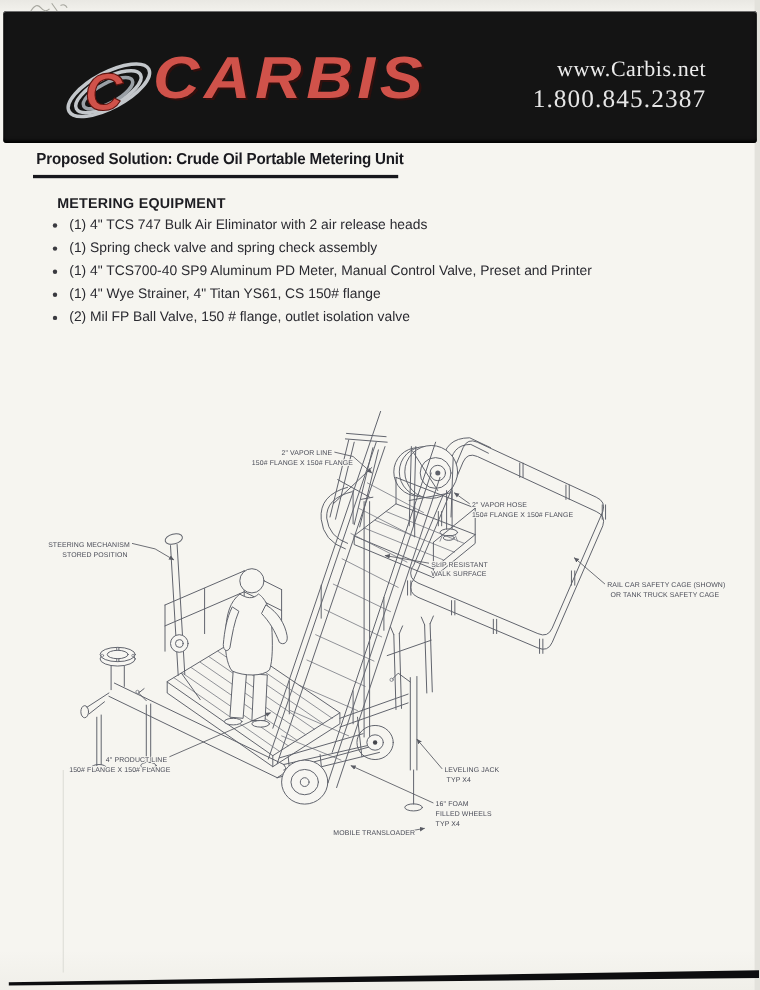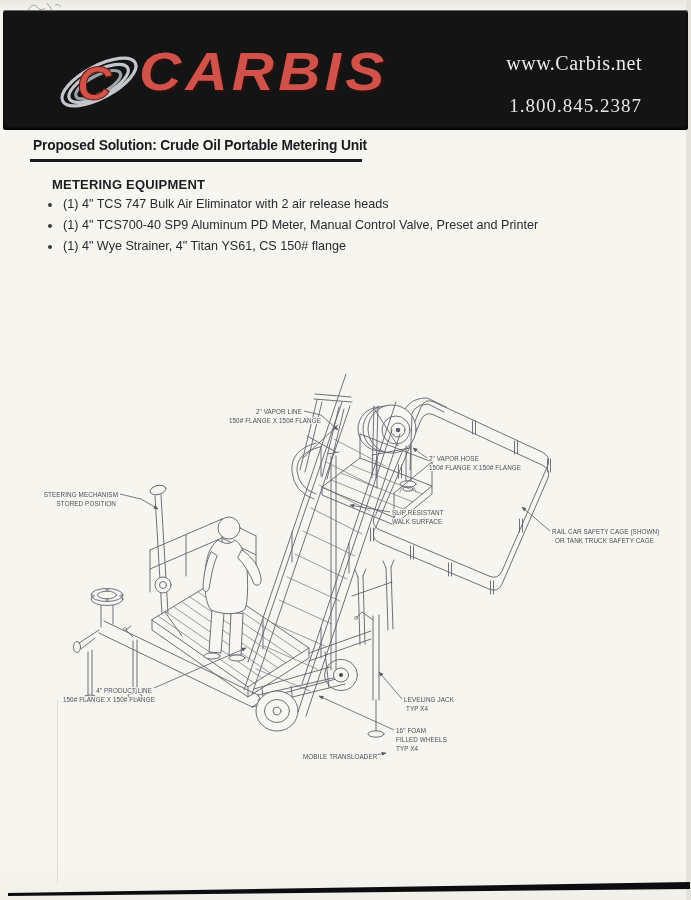--- a/index.html
+++ b/index.html
@@ -21,22 +21,22 @@
     font-size:54px;font-weight:800;font-style:italic;letter-spacing:4px;
     color:#d0524a;transform:scaleX(1.08);transform-origin:left top;
     text-shadow:2px 2px 0 rgba(70,12,8,.6);white-space:nowrap;line-height:1;
   }
   .brand-sub{
     position:absolute;left:149px;top:92px;
     font-size:12.5px;font-weight:700;font-style:italic;letter-spacing:9px;
     color:#d0524a;text-shadow:1px 1px 0 rgba(70,12,8,.6);white-space:nowrap;
   }
   .banner-contact{position:absolute;right:46px;top:42px;text-align:right;font-family:"Liberation Serif",serif;}
-  .website{font-size:20px;color:#ececec;letter-spacing:.5px;margin-bottom:20px;}
-  .phone{font-size:19px;color:#e6e6e6;letter-spacing:1px;}
+  .website{font-size:20px;color:#ececec;letter-spacing:.5px;margin-bottom:2px;}
+  .phone{font-size:23px;color:#e6e6e6;letter-spacing:1px;}
   
   .doc-title{
     position:absolute;left:33px;top:137px;
     font-size:14.5px;font-weight:700;color:#1a1a1f;letter-spacing:-.2px;
     transform:scaleX(.95);transform-origin:left top;white-space:nowrap;
   }
   .title-rule{position:absolute;left:30px;top:159px;width:332px;height:3px;background:#17171c;}
   
   .equip-heading{
     position:absolute;left:52px;top:177px;
@@ -82,22 +82,24 @@
       <div class="phone">1.800.845.2387</div>
     </div>
   </div>
 
   <div class="doc-title">Proposed Solution: Crude Oil Portable Metering Unit</div>
   <div class="title-rule"></div>
 
   <div class="equip-heading">METERING EQUIPMENT</div>
   <ul class="equip-list">
     <li><span>(1) 4" TCS 747 Bulk Air Eliminator with 2 air release heads</span></li>
+    <li><span>(1) Spring check valve and spring check assembly</span></li>
     <li><span>(1) 4" TCS700-40 SP9 Aluminum PD Meter, Manual Control Valve, Preset and Printer</span></li>
     <li><span>(1) 4" Wye Strainer, 4" Titan YS61, CS 150# flange</span></li>
+    <li><span>(2) Mil FP Ball Valve, 150 # flange, outlet isolation valve</span></li>
   </ul>
 
   <svg class="diagram" viewBox="0 0 691 900">
     <defs>
       <marker id="arr" markerWidth="7" markerHeight="7" refX="5.5" refY="3" orient="auto">
         <path d="M0,0.4 L6,3 L0,5.6 Z" fill="#5a5c64"></path>
       </marker>
     </defs>
 
     <g>

